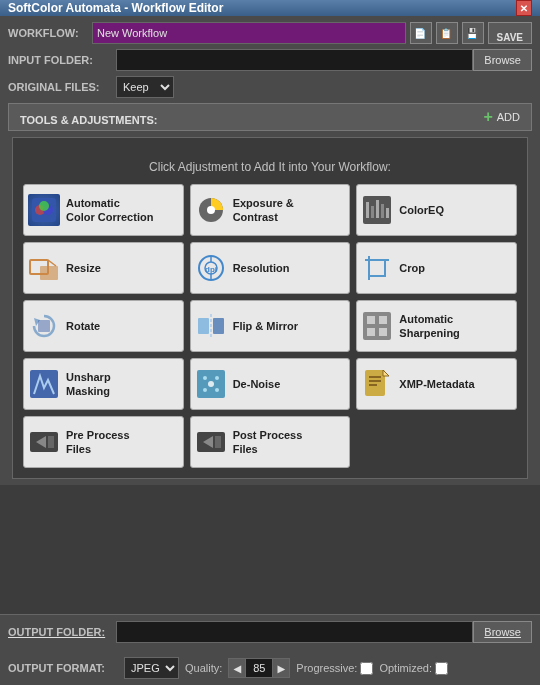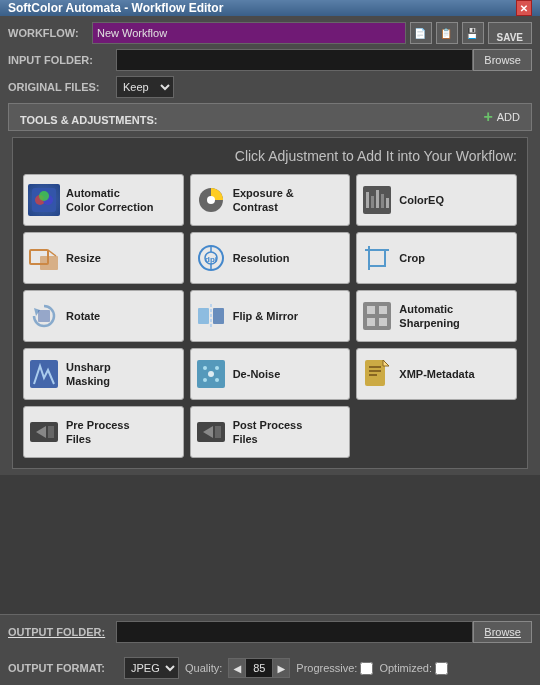--- a/index.html
+++ b/index.html
@@ -155,24 +155,25 @@
       font-size: 16px;
       font-weight: bold;
     }
     .tools-panel {
       background: #3a3a3a;
       border: 1px solid #666;
       padding: 10px;
       margin: 0 4px;
     }
     .tools-title {
-      text-align: right;
+      text-align: center;
       color: #c0c0c0;
-      font-size: 14px;
+      font-size: 12px;
       margin-bottom: 10px;
+      margin-top: 12px;
     }
     .tools-grid {
       display: grid;
       grid-template-columns: repeat(3, 1fr);
       gap: 6px;
       border-radius: 17px;
     }
     .tool-btn {
       background: #e8e8e8;
       border: 1px solid #aaa;

